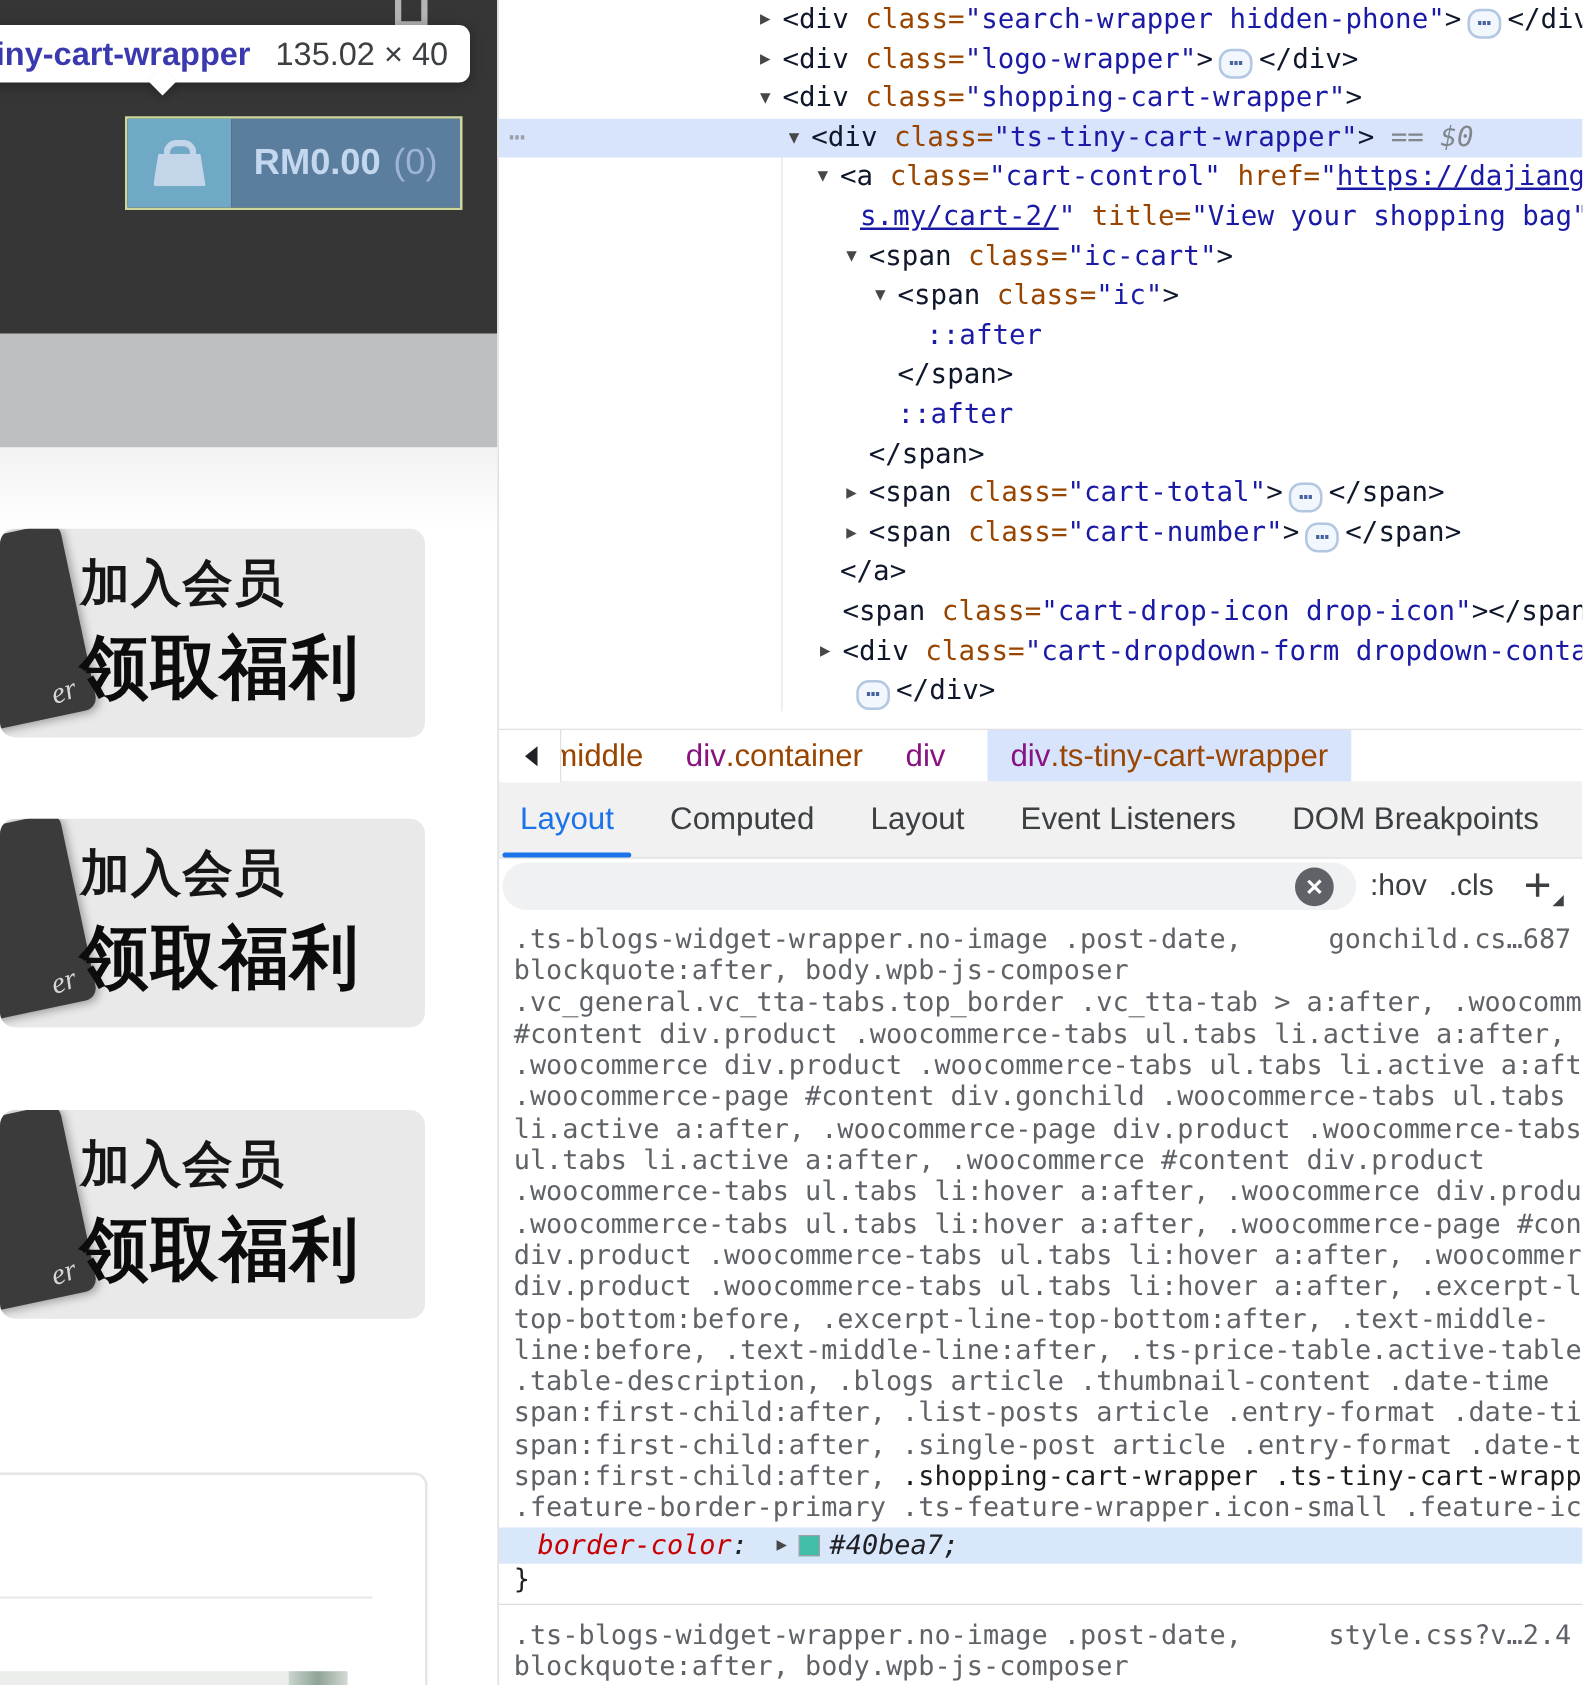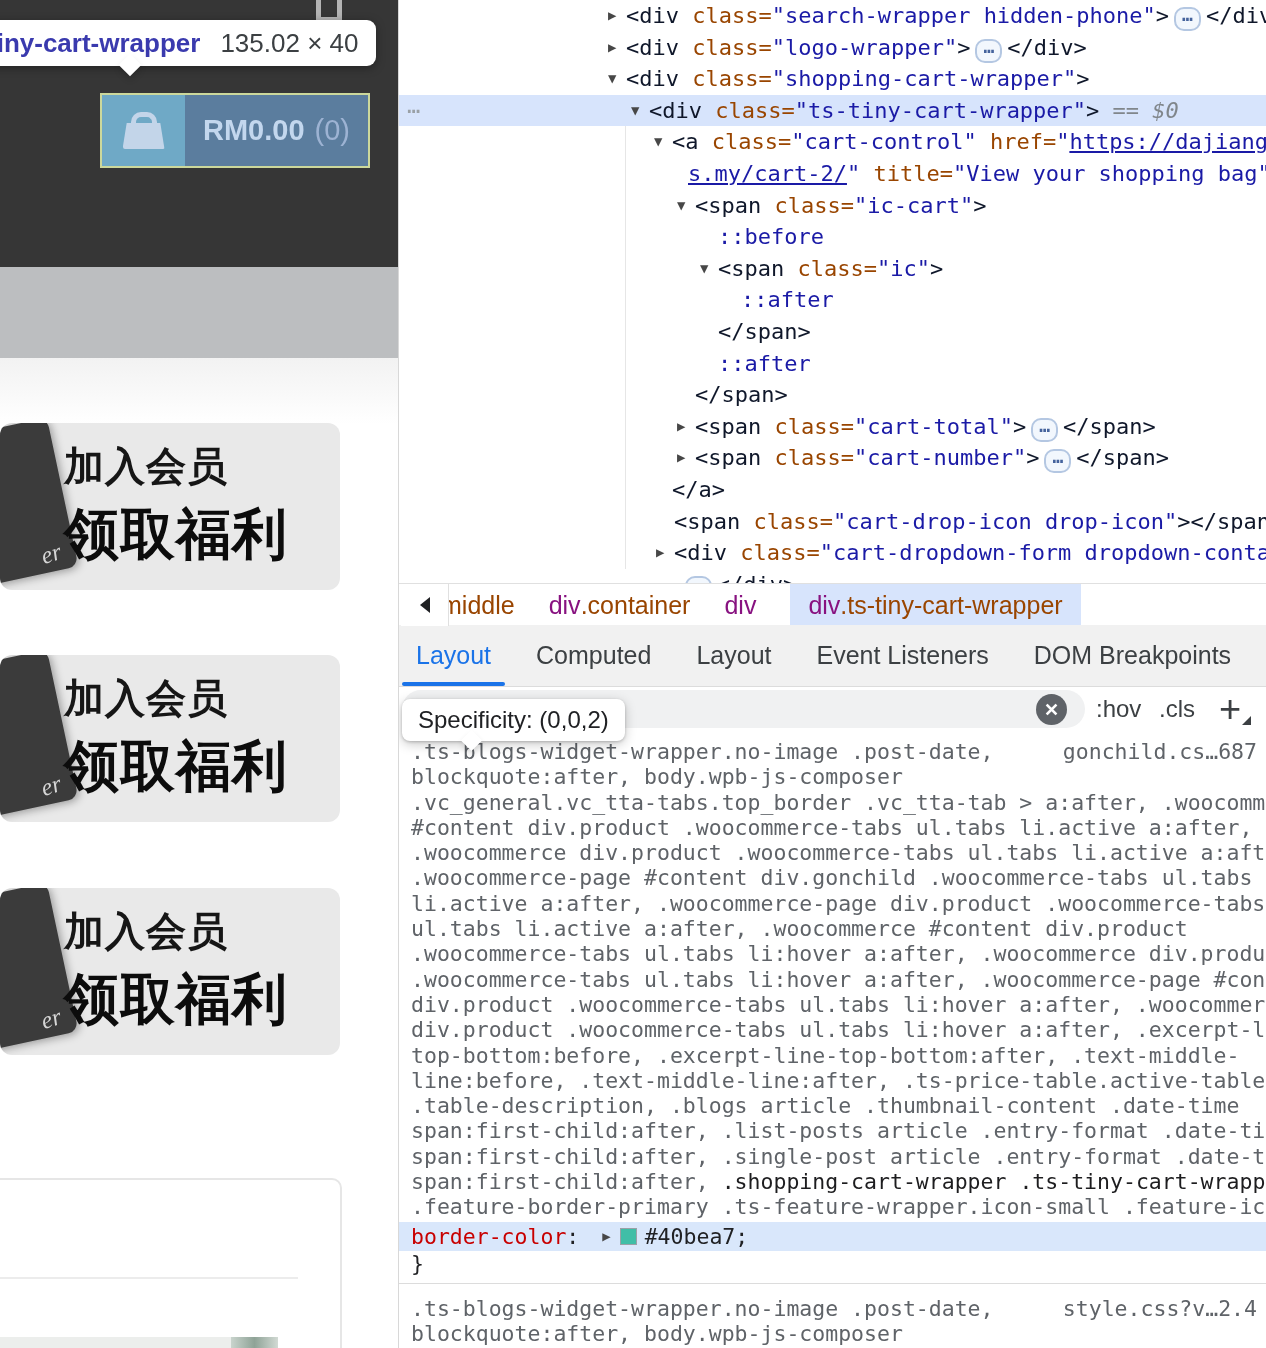--- a/index.html
+++ b/index.html
@@ -107,21 +107,21 @@
   
   .spane{position:absolute;left:0;top:731px;width:100%;height:617px;overflow:hidden;
         font-family:"DejaVu Sans Mono",monospace;font-size:21.5px;color:#5f6368;}
   .rule{position:relative;padding:8px 12px 6px;}
   .rule.r2{border-top:1px solid #dcdcdc;padding-top:12px;}
   .sline{height:25.3px;line-height:25.3px;white-space:pre;}
   .sg-sel{color:#5f6368;}
   .sg-selb{color:#1d1d1f;}
   .src{position:absolute;right:10px;top:8px;color:#5f6368;margin-left:22px;}
   .rule.r2 .src{top:12px;}
-  .decl{margin:2px -12px 0;background:#d9e7fb;height:29px;display:flex;align-items:center;padding-left:12px;white-space:pre;}
+  .decl{margin:2px -12px 0;background:#d9e7fb;height:29px;display:flex;align-items:center;padding-left:31px;white-space:pre;font-style:italic;}
   .d-prop{color:#c80000;}
   .d-colon{color:#202124;}
   .d-arrow{font-size:14px;color:#474747;margin:0 9px 0 10px;}
   .swatch{display:inline-block;width:15px;height:15px;border:1px solid #9aa0a6;margin-right:8px;}
   .d-val{color:#202124;}
   .brace{height:26px;line-height:26px;color:#202124;}
 </style>
 </head>
 <body>
 
@@ -192,21 +192,20 @@
 
     <div class="tree" id="tree">
       <div class="guide"></div>
     <div class="trow"><span class="arrow" style="left: 209px;">▶</span><span class="rtxt" style="margin-left: 227px;"><span class="sg-tag">&lt;div</span><span class="sg-attr"> class=</span><span class="sg-val">"search-wrapper hidden-phone"</span><span class="sg-tag">&gt;</span><span class="sg-pill">…</span><span class="sg-tag">&lt;/div&gt;</span></span></div>
         <div class="trow"><span class="arrow" style="left: 209px;">▶</span><span class="rtxt" style="margin-left: 227px;"><span class="sg-tag">&lt;div</span><span class="sg-attr"> class=</span><span class="sg-val">"logo-wrapper"</span><span class="sg-tag">&gt;</span><span class="sg-pill">…</span><span class="sg-tag">&lt;/div&gt;</span></span></div>
         <div class="trow"><span class="arrow" style="left: 209px;">▼</span><span class="rtxt" style="margin-left: 227px;"><span class="sg-tag">&lt;div</span><span class="sg-attr"> class=</span><span class="sg-val">"shopping-cart-wrapper"</span><span class="sg-tag">&gt;</span></span></div>
         <div class="trow sel"><span class="gdots">⋯</span><span class="arrow" style="left: 232px;">▼</span><span class="rtxt" style="margin-left: 250px;"><span class="sg-tag">&lt;div</span><span class="sg-attr"> class=</span><span class="sg-val">"ts-tiny-cart-wrapper"</span><span class="sg-tag">&gt;</span><span class="sg-meta"> == $0</span></span></div>
         <div class="trow"><span class="arrow" style="left: 255px;">▼</span><span class="rtxt" style="margin-left: 273px;"><span class="sg-tag">&lt;a</span><span class="sg-attr"> class=</span><span class="sg-val">"cart-control"</span><span class="sg-attr"> href=</span><span class="sg-val">"</span><span class="sg-link">https://dajiang</span></span></div>
         <div class="trow"><span class="rtxt" style="margin-left: 289px;"><span class="sg-link">s.my/cart-2/</span><span class="sg-val">"</span><span class="sg-attr"> title=</span><span class="sg-val">"View your shopping bag"</span></span></div>
         <div class="trow"><span class="arrow" style="left: 278px;">▼</span><span class="rtxt" style="margin-left: 296px;"><span class="sg-tag">&lt;span</span><span class="sg-attr"> class=</span><span class="sg-val">"ic-cart"</span><span class="sg-tag">&gt;</span></span></div>
-        <div class="trow"><span class="rtxt" style="margin-left: 319px;"><span class="sg-pseudo">::before</span></span></div>
         <div class="trow"><span class="arrow" style="left: 301px;">▼</span><span class="rtxt" style="margin-left: 319px;"><span class="sg-tag">&lt;span</span><span class="sg-attr"> class=</span><span class="sg-val">"ic"</span><span class="sg-tag">&gt;</span></span></div>
         <div class="trow"><span class="rtxt" style="margin-left: 342px;"><span class="sg-pseudo">::after</span></span></div>
         <div class="trow"><span class="rtxt" style="margin-left: 319px;"><span class="sg-tag">&lt;/span&gt;</span></span></div>
         <div class="trow"><span class="rtxt" style="margin-left: 319px;"><span class="sg-pseudo">::after</span></span></div>
         <div class="trow"><span class="rtxt" style="margin-left: 296px;"><span class="sg-tag">&lt;/span&gt;</span></span></div>
         <div class="trow"><span class="arrow" style="left: 278px;">▶</span><span class="rtxt" style="margin-left: 296px;"><span class="sg-tag">&lt;span</span><span class="sg-attr"> class=</span><span class="sg-val">"cart-total"</span><span class="sg-tag">&gt;</span><span class="sg-pill">…</span><span class="sg-tag">&lt;/span&gt;</span></span></div>
         <div class="trow"><span class="arrow" style="left: 278px;">▶</span><span class="rtxt" style="margin-left: 296px;"><span class="sg-tag">&lt;span</span><span class="sg-attr"> class=</span><span class="sg-val">"cart-number"</span><span class="sg-tag">&gt;</span><span class="sg-pill">…</span><span class="sg-tag">&lt;/span&gt;</span></span></div>
         <div class="trow"><span class="rtxt" style="margin-left: 273px;"><span class="sg-tag">&lt;/a&gt;</span></span></div>
         <div class="trow"><span class="rtxt" style="margin-left: 275px;"><span class="sg-tag">&lt;span</span><span class="sg-attr"> class=</span><span class="sg-val">"cart-drop-icon drop-icon"</span><span class="sg-tag">&gt;&lt;/span&gt;</span></span></div>
         <div class="trow"><span class="arrow" style="left: 257px;">▶</span><span class="rtxt" style="margin-left: 275px;"><span class="sg-tag">&lt;div</span><span class="sg-attr"> class=</span><span class="sg-val">"cart-dropdown-form dropdown-conta</span></span></div>
@@ -248,21 +247,20 @@
     <div class="frow">
       <div class="finput"></div>
       <div class="fclear">
         <span>✕</span>
       </div>
       <div class="ftool f-hov">:hov</div>
       <div class="ftool f-cls">.cls</div>
       <div class="ftool f-plus">+</div>
     </div>
 
-    <div class="spec">Specificity: (0,0,2)</div>
 
     <div class="spane">
       <div class="rule r1">
         <a class="src">gonchild.cs…687</a>
         <div id="r1lines">
             <div class="sline"><span class="sg-sel">.ts-blogs-widget-wrapper.no-image .post-date,</span></div>
             <div class="sline"><span class="sg-sel">blockquote:after, body.wpb-js-composer</span></div>
             <div class="sline"><span class="sg-sel">.vc_general.vc_tta-tabs.top_border .vc_tta-tab &gt; a:after, .woocommerce</span></div>
             <div class="sline"><span class="sg-sel">#content div.product .woocommerce-tabs ul.tabs li.active a:after,</span></div>
             <div class="sline"><span class="sg-sel">.woocommerce div.product .woocommerce-tabs ul.tabs li.active a:after,</span></div>

